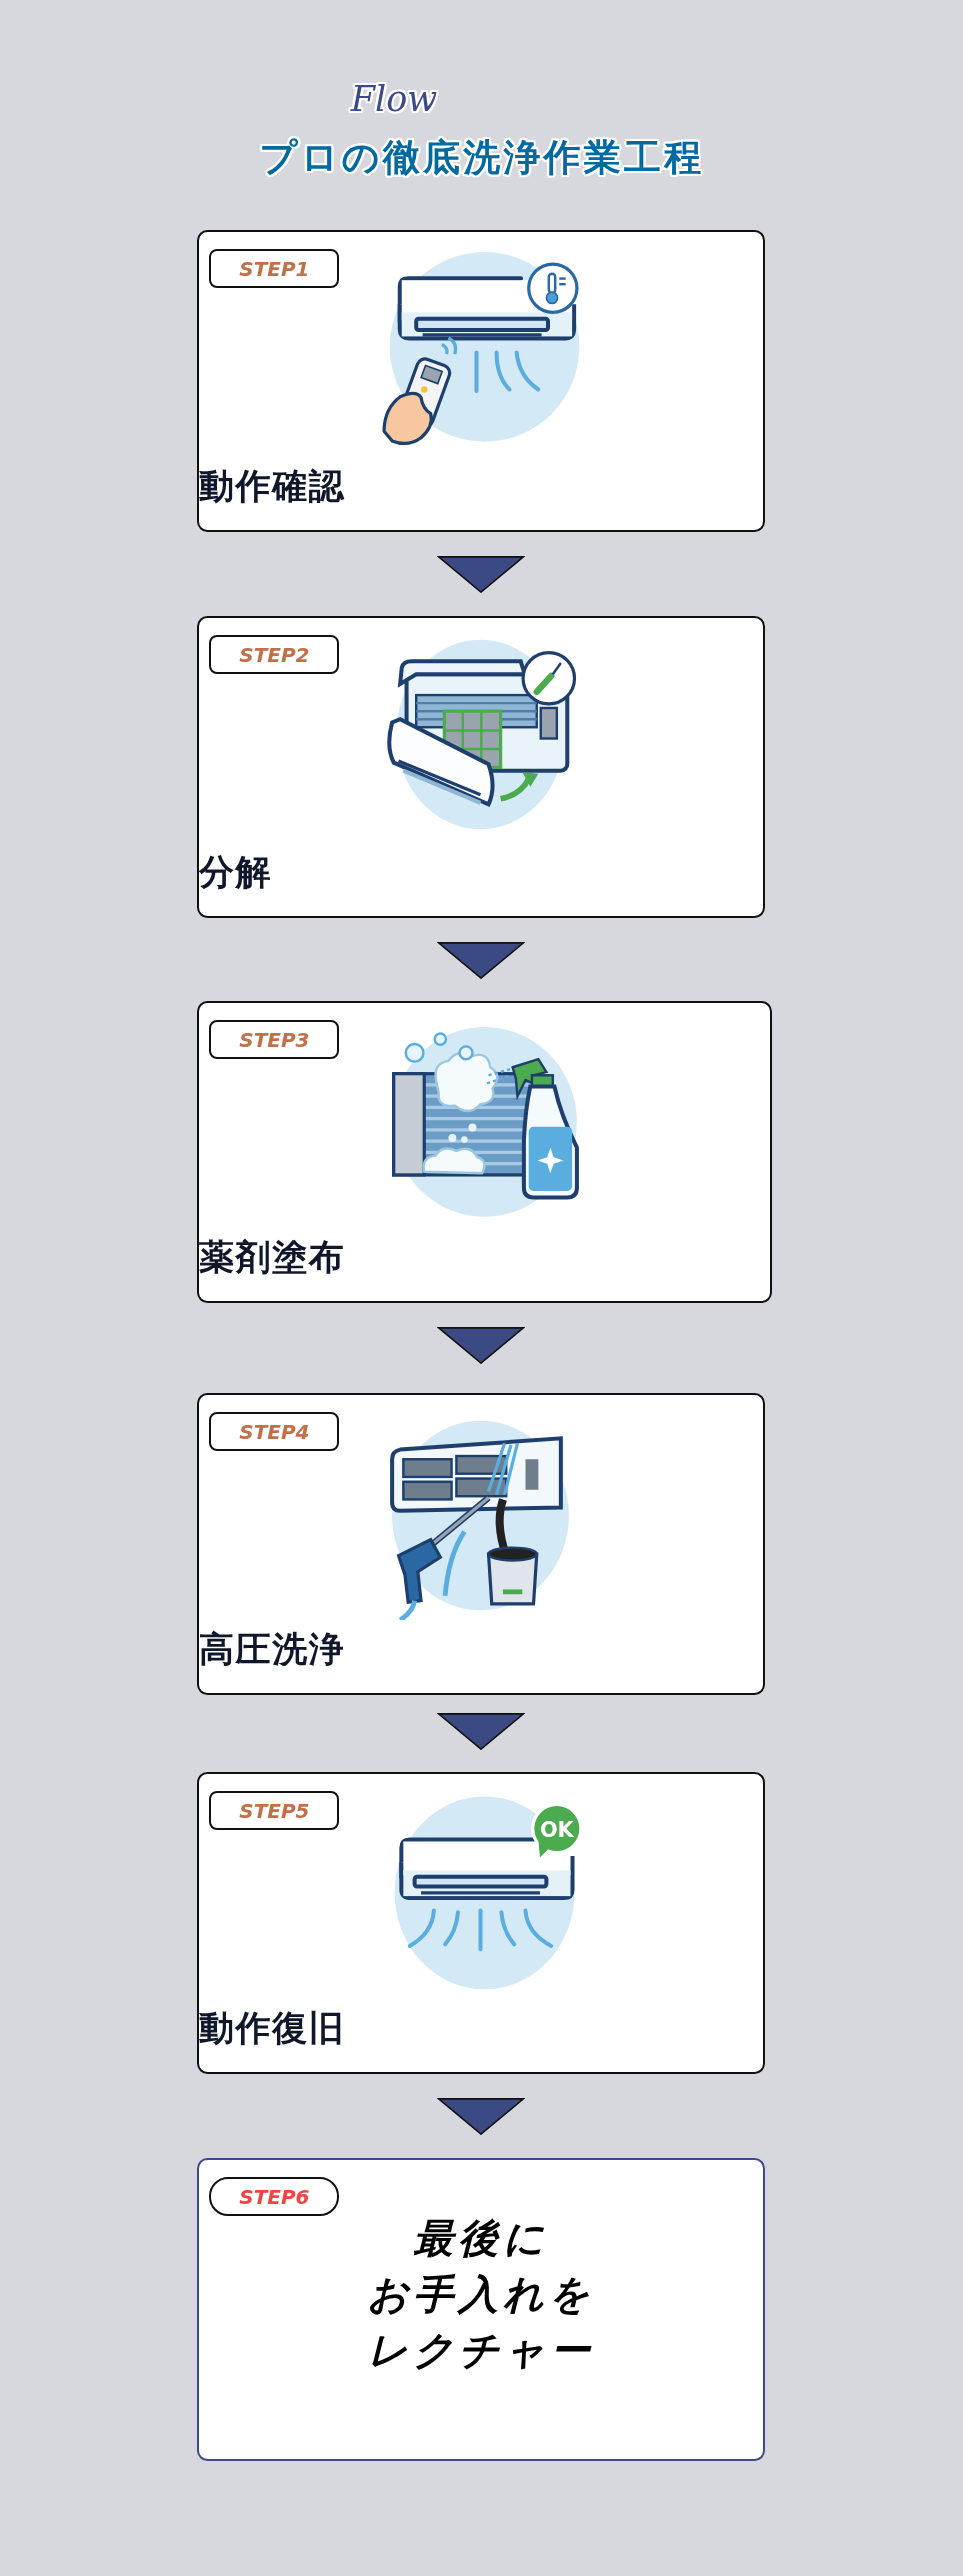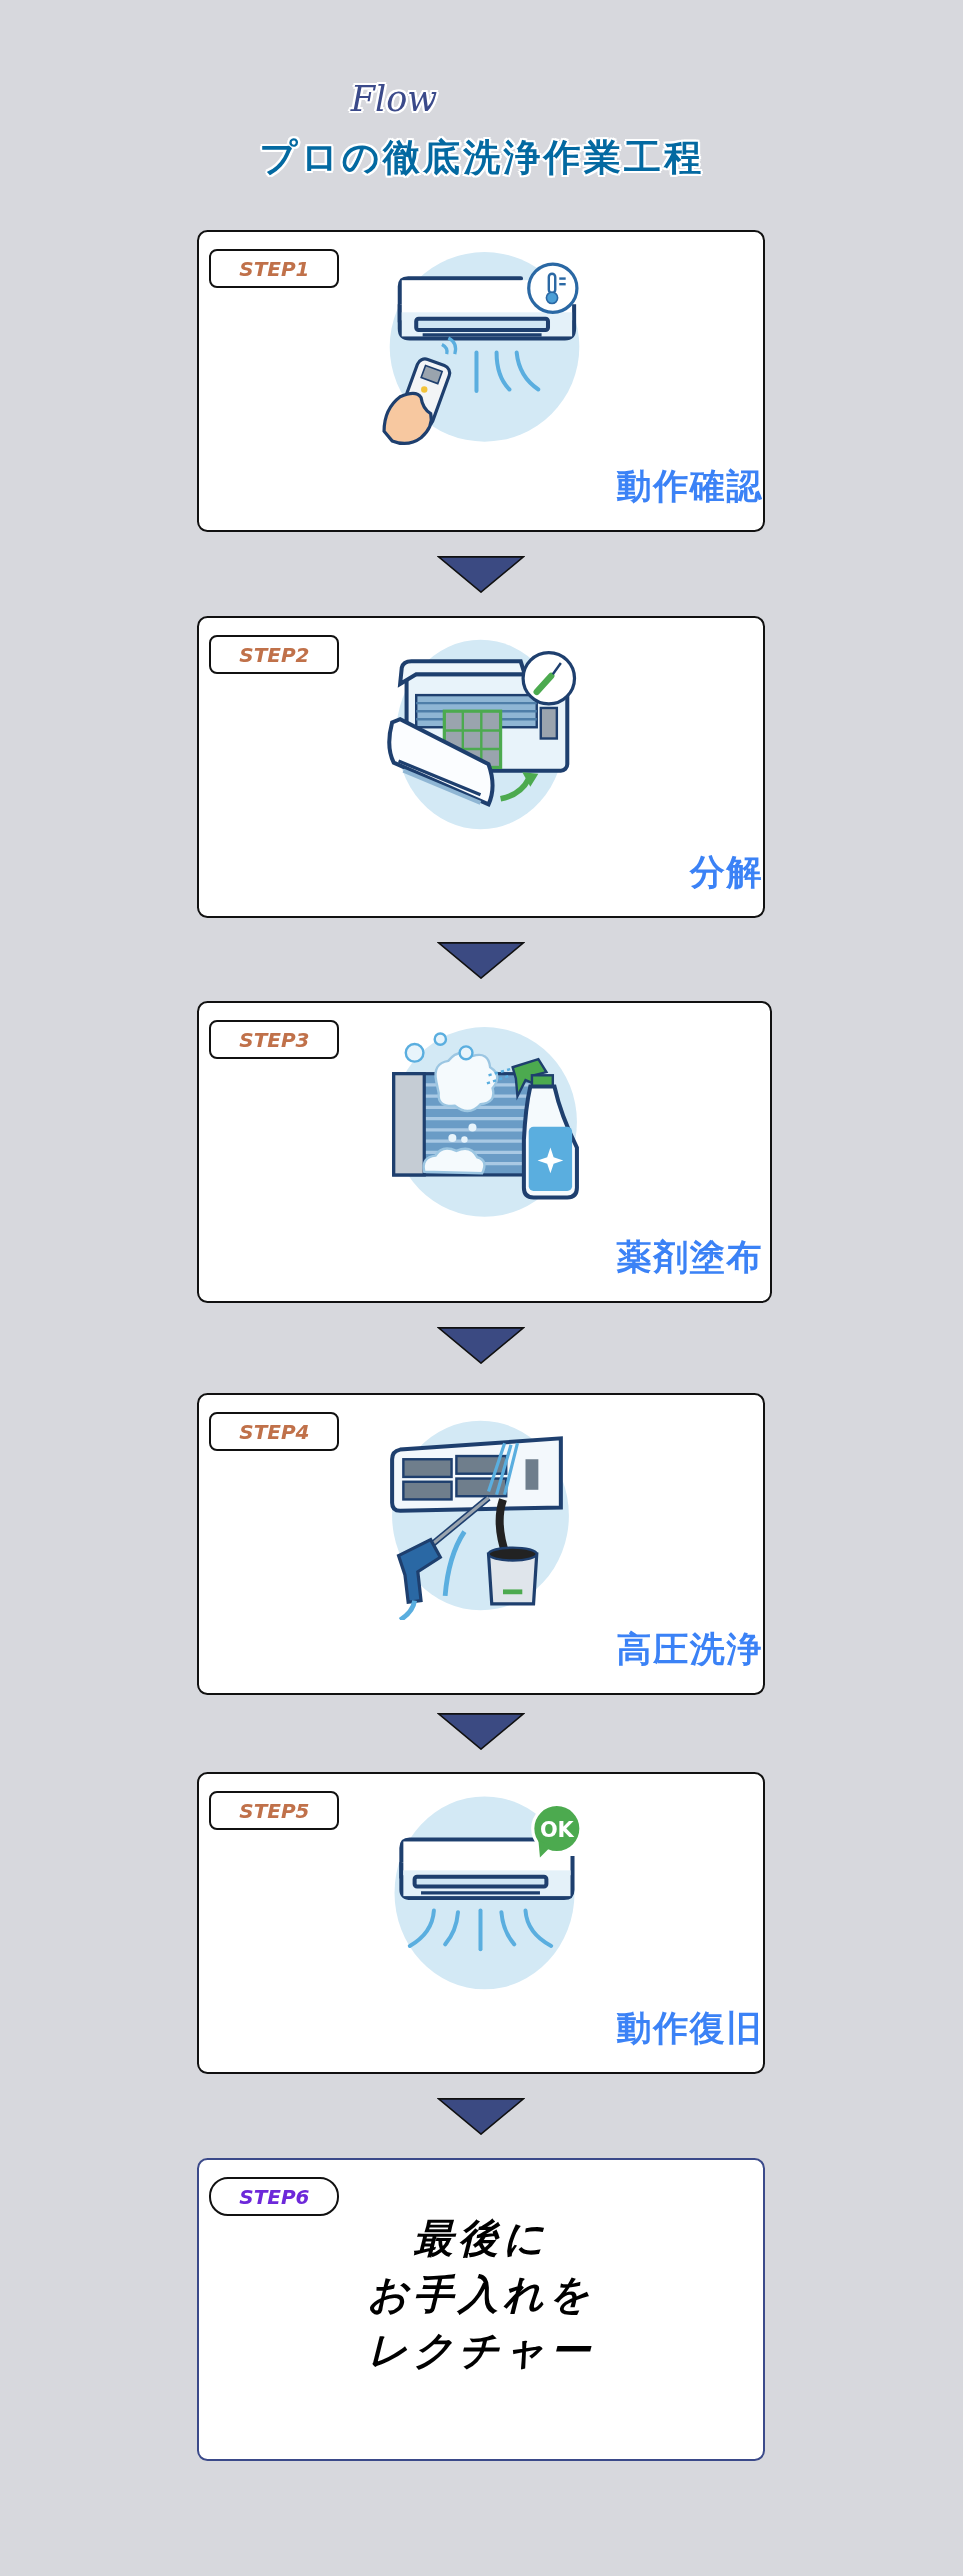--- a/index.html
+++ b/index.html
@@ -27,28 +27,28 @@
     background: #fff; border: 2.4px solid #111; border-radius: 10.4px;
   }
   .card.final { border-color: #3b4a8a; height: 299px; }
   .badge {
     position: absolute; left: 10.4px; top: 17px; width: 126px; height: 35px;
     border: 2px solid #111; border-radius: 8px; background: #fff;
     display: flex; align-items: center; justify-content: center;
     font-family: "DejaVu Sans", sans-serif; font-style: italic; font-weight: bold;
     font-size: 20px; color: #c0714a; letter-spacing: 0px;
   }
-  .card.final .badge { color: #6d28d9; border-radius: 19px; }
+  .card.final .badge { color: #ef4444; border-radius: 19px; }
   .illus {
     position: absolute; left: 169px; top: 16px; width: 225px; height: 209px;
   }
   .step-title {
-    position: absolute; left: 0; width: 564px; top: 231px; text-align: right;
+    position: absolute; left: 0; width: 564px; top: 231px; text-align: left;
     font-family: "DejaVu Serif", serif; font-weight: bold;
-    font-size: 35px; line-height: 45px; color: #3b82f6; letter-spacing: 1.6px;
+    font-size: 35px; line-height: 45px; color: #0f172a; letter-spacing: 1.6px;
   }
   .final-text {
     position: absolute; left: 0; width: 564px; top: 50px; text-align: center;
     font-family: "DejaVu Serif", serif; font-weight: bold;
     font-size: 40px; line-height: 56px; color: #000; letter-spacing: 4.8px; font-style: italic;
   }
   .final-text .accent { color: #c0714a; }
   .arrow {
     position: absolute; left: 437px; width: 88px; height: 37px;
   }

